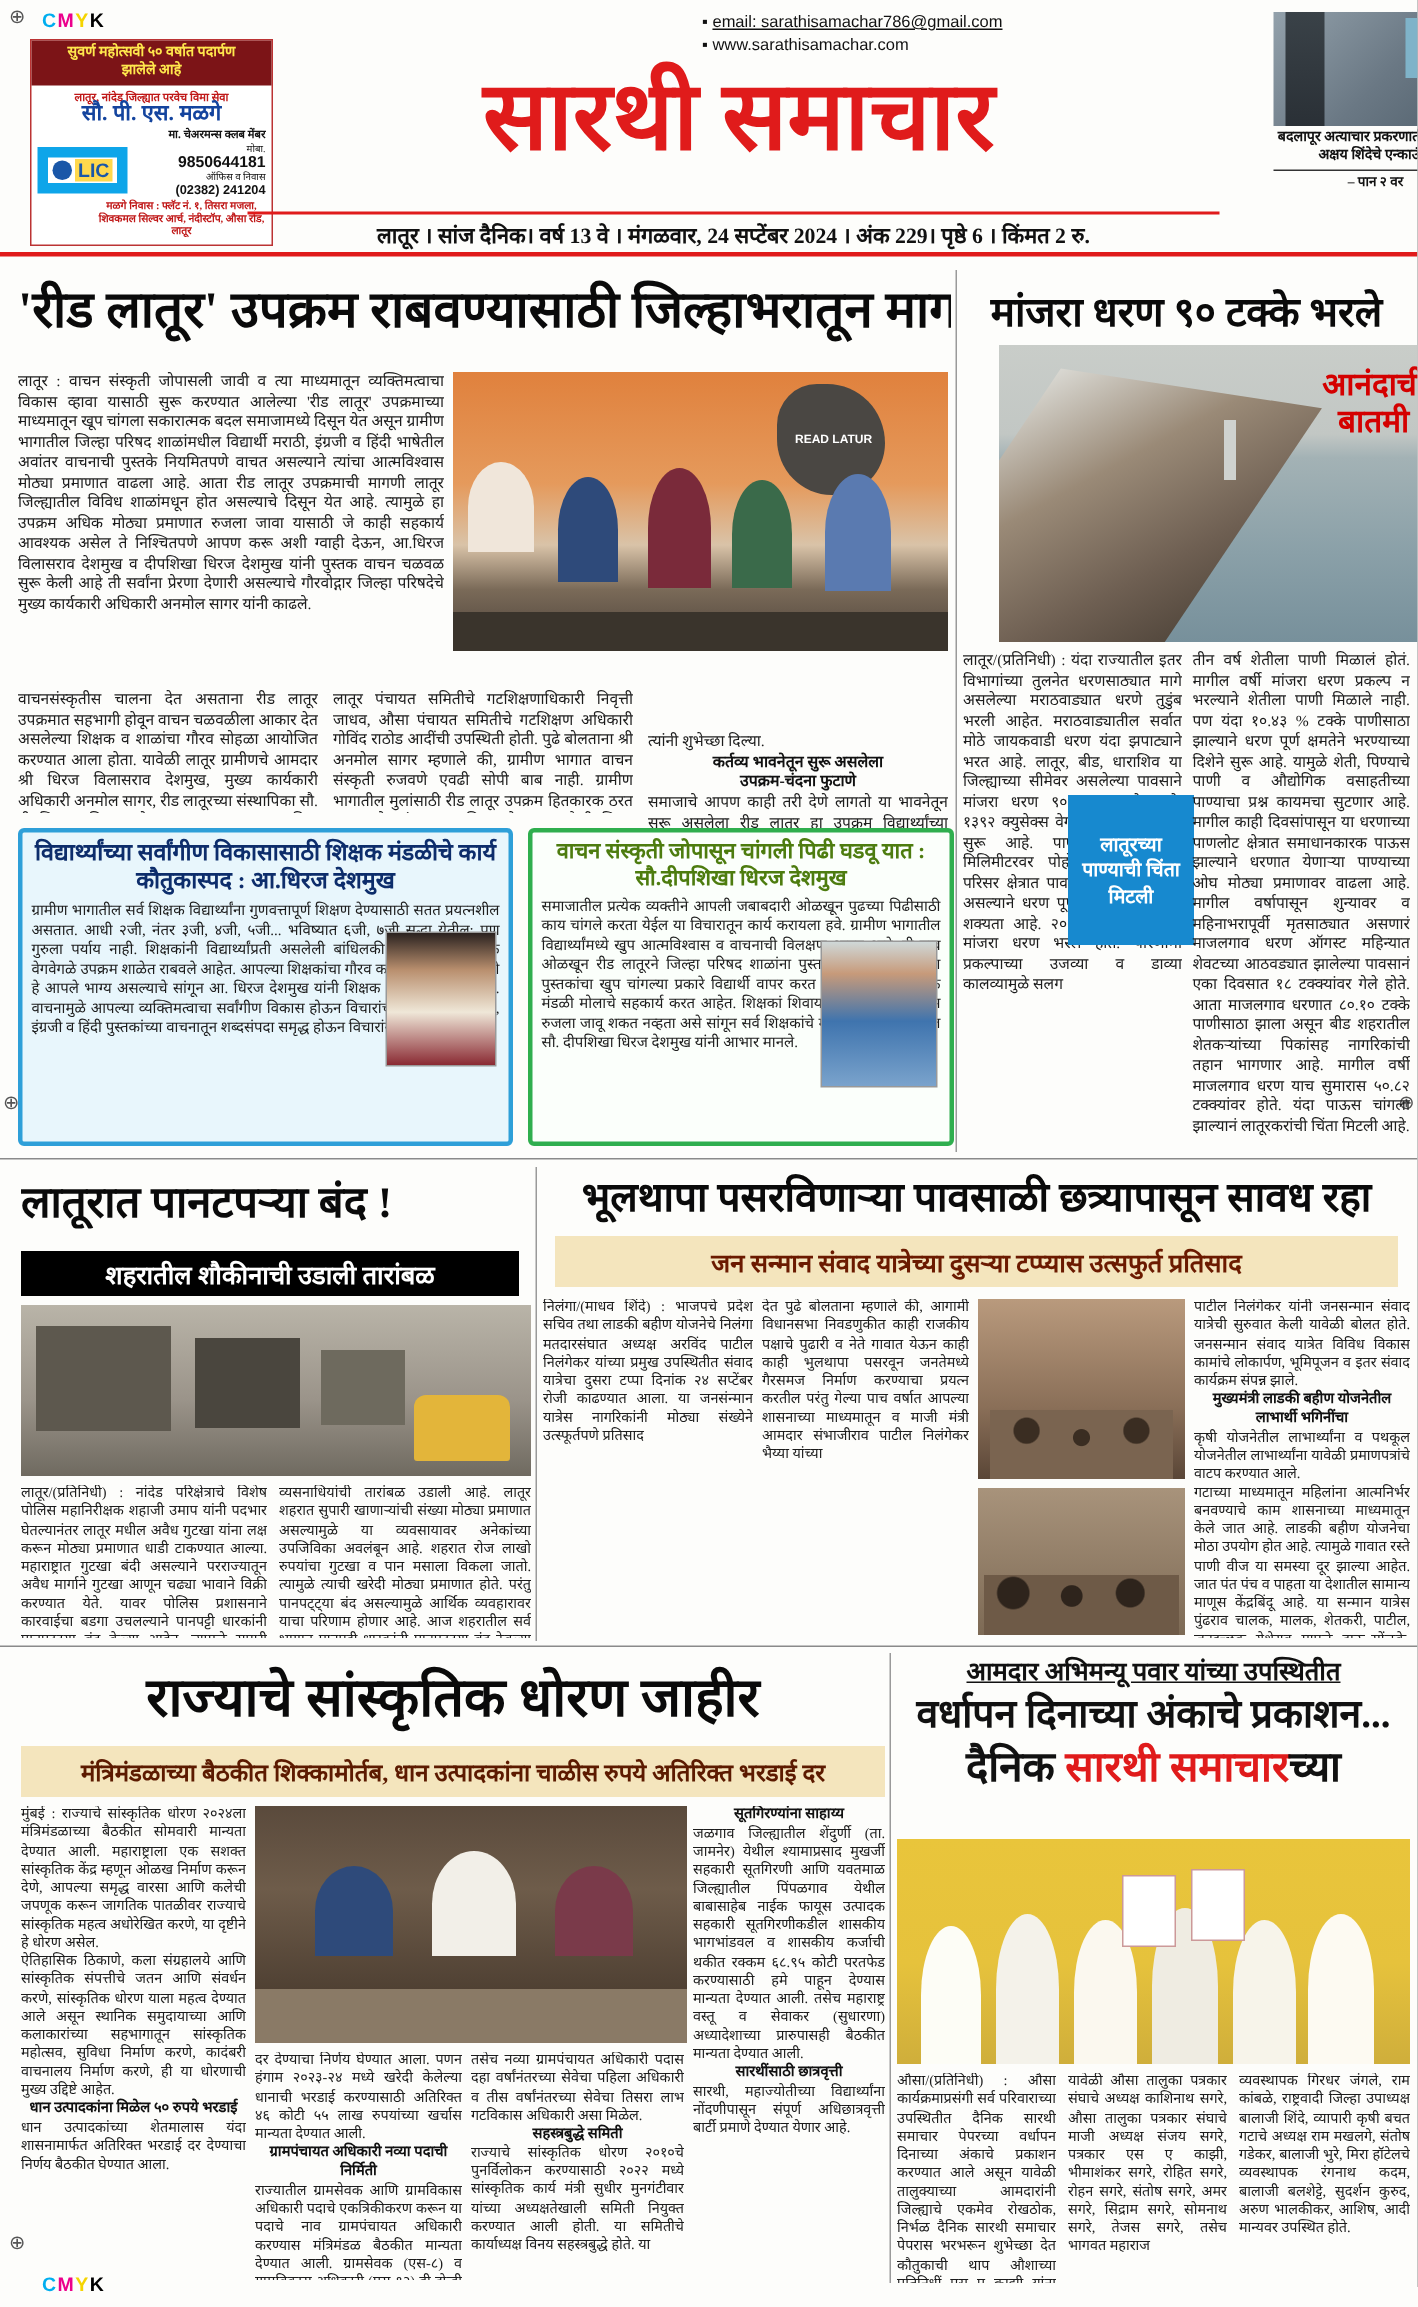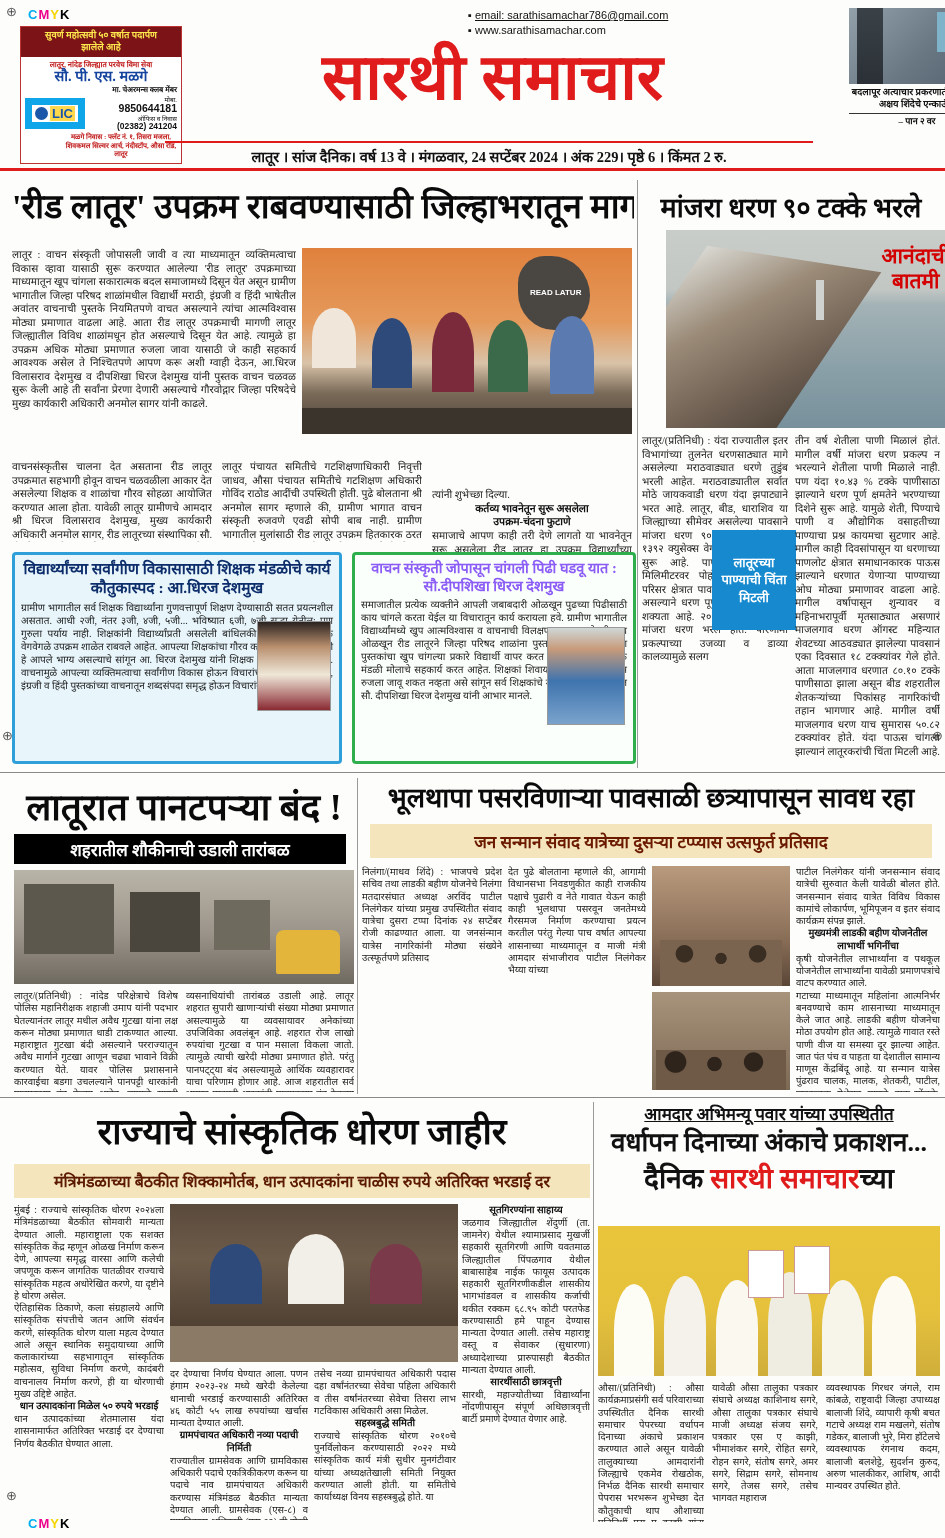--- a/index.html
+++ b/index.html
@@ -102,21 +102,21 @@
     <div class="bt">समाजाचे आपण काही तरी देणे लागतो या भावनेतून सुरू असलेला रीड लातूर हा उपक्रम विद्यार्थ्यांच्या कल्पनाशक्तीला चालना देणारा ठरत असून या उपक्रमास नेहमीच आपले सहकार्य राहील असा शब्द त्यांनी यावेळी दिला.</div>
   </div>
 
   <div class="abs" style="left:12px;top:552px;width:330px;height:212px;border:3px solid #2e9fd8;background:#e8f6fc;border-radius:4px;padding:4px 6px;box-sizing:border-box;">
     <div style="font-weight:bold;font-size:15.5px;text-align:center;line-height:1.25;color:#0d2d6b;">विद्यार्थ्यांच्या सर्वांगीण विकासासाठी शिक्षक मंडळीचे कार्य कौतुकास्पद : आ.धिरज देशमुख</div>
     <div class="photo" style="position:absolute;right:8px;top:66px;width:72px;height:88px;background:linear-gradient(180deg,#2a2220 0%,#b98f6e 28%,#efe7d8 60%,#8a2a33 100%);border:1px solid #999;"></div>
     <div class="bt" style="margin-top:3px;font-size:10px;">ग्रामीण भागातील सर्व शिक्षक विद्यार्थ्यांना गुणवत्तापूर्ण शिक्षण देण्यासाठी सतत प्रयत्नशील असतात. आधी २जी, नंतर ३जी, ४जी, ५जी... भविष्यात ६जी, ७जी सुद्धा येतील; पण गुरुला पर्याय नाही. शिक्षकांनी विद्यार्थ्यांप्रती असलेली बांधिलकी कायम ठेवत अनेक वेगवेगळे उपक्रम शाळेत राबवले आहेत. आपल्या शिक्षकांचा गौरव करण्याची संधी मिळाली हे आपले भाग्य असल्याचे सांगून आ. धिरज देशमुख यांनी शिक्षक मंडळींचे कौतुक केले. वाचनामुळे आपल्या व्यक्तिमत्वाचा सर्वांगीण विकास होऊन विचारांची उंची वाढते. मराठी, इंग्रजी व हिंदी पुस्तकांच्या वाचनातून शब्दसंपदा समृद्ध होऊन विचारांना उंची प्राप्त होते.</div>
   </div>
 
   <div class="abs" style="left:352px;top:552px;width:284px;height:212px;border:3px solid #2fae4e;background:#fbfffb;border-radius:4px;padding:4px 6px;box-sizing:border-box;">
-    <div style="font-weight:bold;font-size:14.5px;text-align:center;line-height:1.25;color:#8b5cf6;">वाचन संस्कृती जोपासून चांगली पिढी घडवू यात : सौ.दीपशिखा धिरज देशमुख</div>
+    <div style="font-weight:bold;font-size:14.5px;text-align:center;line-height:1.25;color:#4d7c0f;">वाचन संस्कृती जोपासून चांगली पिढी घडवू यात : सौ.दीपशिखा धिरज देशमुख</div>
     <div class="photo" style="position:absolute;right:8px;top:72px;width:76px;height:96px;background:linear-gradient(180deg,#cfd8d8 0%,#c79a7a 22%,#3f74ae 55%,#7aa3cc 100%);border:1px solid #999;"></div>
     <div class="bt" style="margin-top:3px;font-size:10px;">समाजातील प्रत्येक व्यक्तीने आपली जबाबदारी ओळखून पुढच्या पिढीसाठी काय चांगले करता येईल या विचारातून कार्य करायला हवे. ग्रामीण भागातील विद्यार्थ्यांमध्ये खुप आत्मविश्वास व वाचनाची विलक्षण आवड आहे. ही बाब ओळखून रीड लातूरने जिल्हा परिषद शाळांना पुस्तके पुरवली आहेत. या पुस्तकांचा खुप चांगल्या प्रकारे विद्यार्थी वापर करत असून यासाठी शिक्षक मंडळी मोलाचे सहकार्य करत आहेत. शिक्षकां शिवाय रीड लातूर हा उपक्रम रुजला जावू शकत नव्हता असे सांगून सर्व शिक्षकांचे मोलाच्या सहकार्याबद्दल सौ. दीपशिखा धिरज देशमुख यांनी आभार मानले.</div>
   </div>
 
   <div class="vline" style="left:637px;top:180px;height:588px;"></div>
 
   <div class="abs hl" style="left:642px;top:188px;width:298px;font-size:27px;text-align:center;">मांजरा धरण ९० टक्के भरले</div>
   <div class="photo" style="left:666px;top:230px;width:298px;height:198px;background:linear-gradient(180deg,#c9cdc9 0%,#c2c7c4 30%,#a3b2b5 38%,#8aa0a8 70%,#77909b 100%);">
     <div class="abs" style="left:-30px;top:28px;width:190px;height:190px;background:linear-gradient(135deg,#d9d8d2 0%,#9a8a77 35%,#6e5f52 70%,#4a4036 100%);transform:skew(-28deg) rotate(8deg);"></div>
     <div class="abs" style="left:150px;top:50px;width:8px;height:40px;background:#cfd2cf;"></div>
@@ -124,21 +124,21 @@
       <div>आनंदाची</div>
       <div>बातमी</div>
     </div>
   </div>
   <div class="abs bt" style="left:642px;top:434px;width:146px;height:334px;overflow:hidden;">लातूर/(प्रतिनिधी) : यंदा राज्यातील इतर विभागांच्या तुलनेत धरणसाठ्यात मागे असलेल्या मराठवाड्यात धरणे तुडुंब भरली आहेत. मराठवाड्यातील सर्वात मोठे जायकवाडी धरण यंदा झपाट्याने भरत आहे. लातूर, बीड, धाराशिव या जिल्ह्याच्या सीमेवर असलेल्या पावसाने मांजरा धरण ९०.४२% भरले आहे. १३९२ क्युसेक्स वेगाने पाण्याची आवक सुरू आहे. पाणी पातळी ६४२ मिलिमीटरवर पोहोचली आहे. धरण परिसर क्षेत्रात पावसाची संततधार सुरू असल्याने धरण पूर्ण क्षमतेने भरण्याची शक्यता आहे. २०२०-२१ व २२ मध्ये मांजरा धरण भरले होते. परिणामी प्रकल्पाच्या उजव्या व डाव्या कालव्यामुळे सलग</div>
   <div class="abs" style="left:712px;top:530px;width:84px;height:100px;background:#1789cf;color:#fff;font-weight:bold;font-size:13px;text-align:center;display:flex;align-items:center;justify-content:center;line-height:1.35;padding:2px;box-sizing:border-box;">लातूरच्या पाण्याची चिंता मिटली</div>
   <div class="abs bt" style="left:795px;top:434px;width:145px;height:334px;overflow:hidden;">तीन वर्ष शेतीला पाणी मिळालं होतं. मागील वर्षी मांजरा धरण प्रकल्प न भरल्याने शेतीला पाणी मिळाले नाही. पण यंदा १०.४३ % टक्के पाणीसाठा झाल्याने धरण पूर्ण क्षमतेने भरण्याच्या दिशेने सुरू आहे. यामुळे शेती, पिण्याचे पाणी व औद्योगिक वसाहतीच्या पाण्याचा प्रश्न कायमचा सुटणार आहे. मागील काही दिवसांपासून या धरणाच्या पाणलोट क्षेत्रात समाधानकारक पाऊस झाल्याने धरणात येणाऱ्या पाण्याच्या ओघ मोठ्या प्रमाणावर वाढला आहे. मागील वर्षापासून शुन्यावर व महिनाभरापूर्वी मृतसाठ्यात असणारं माजलगाव धरण ऑगस्ट महिन्यात शेवटच्या आठवड्यात झालेल्या पावसानं एका दिवसात १८ टक्क्यांवर गेले होते. आता माजलगाव धरणात ८०.१० टक्के पाणीसाठा झाला असून बीड शहरातील शेतकऱ्यांच्या पिकांसह नागरिकांची तहान भागणार आहे. मागील वर्षी माजलगाव धरण याच सुमारास ५०.८२ टक्क्यांवर होते. यंदा पाऊस चांगला झाल्यानं लातूरकरांची चिंता मिटली आहे.</div>
 
   <div class="hline" style="left:0;top:772px;width:945px;"></div>
 
-  <div class="abs hl" style="left:14px;top:780px;width:340px;font-size:37px;text-align:center;">लातूरात पानटपऱ्या बंद !</div>
+  <div class="abs hl" style="left:14px;top:780px;width:340px;font-size:29px;">लातूरात पानटपऱ्या बंद !</div>
   <div class="abs" style="left:14px;top:834px;width:332px;height:30px;background:#000;color:#fff;font-weight:bold;font-size:17px;display:flex;align-items:center;justify-content:center;">शहरातील शौकीनाची उडाली तारांबळ</div>
   <div class="photo" style="left:14px;top:870px;width:340px;height:114px;background:linear-gradient(180deg,#b9b4a8 0%,#9b948a 55%,#6f6a60 100%);">
     <div class="abs" style="left:10px;top:14px;width:90px;height:70px;background:#5d584e;"></div>
     <div class="abs" style="left:116px;top:22px;width:70px;height:60px;background:#4a463e;"></div>
     <div class="abs" style="left:200px;top:30px;width:56px;height:50px;background:#6e6a5e;"></div>
     <div class="abs" style="right:14px;bottom:10px;width:64px;height:44px;background:#e3b53a;border-radius:8px 8px 2px 2px;"></div>
   </div>
   <div class="abs bt-sm" style="left:14px;top:990px;width:164px;height:102px;overflow:hidden;">लातूर/(प्रतिनिधी) : नांदेड परिक्षेत्राचे विशेष पोलिस महानिरीक्षक शहाजी उमाप यांनी पदभार घेतल्यानंतर लातूर मधील अवैध गुटखा यांना लक्ष करून मोठ्या प्रमाणात धाडी टाकण्यात आल्या. महाराष्ट्रात गुटखा बंदी असल्याने परराज्यातून अवैध मार्गाने गुटखा आणून चढ्या भावाने विक्री करण्यात येते. यावर पोलिस प्रशासनाने कारवाईचा बडगा उचलल्याने पानपट्टी धारकांनी पानपट्ट्या बंद केल्या आहेत. त्यामुळे सुपारी खाणाऱ्या</div>
   <div class="abs bt-sm" style="left:186px;top:990px;width:168px;height:102px;overflow:hidden;">व्यसनाधियांची तारांबळ उडाली आहे. लातूर शहरात सुपारी खाणाऱ्यांची संख्या मोठ्या प्रमाणात असल्यामुळे या व्यवसायावर अनेकांच्या उपजिविका अवलंबून आहे. शहरात रोज लाखो रुपयांचा गुटखा व पान मसाला विकला जातो. त्यामुळे त्याची खरेदी मोठ्या प्रमाणात होते. परंतु पानपट्ट्या बंद असल्यामुळे आर्थिक व्यवहारावर याचा परिणाम होणार आहे. आज शहरातील सर्व भागात पानपट्टी धारकांनी पानपट्ट्या बंद ठेवल्या होत्या.</div>
 

